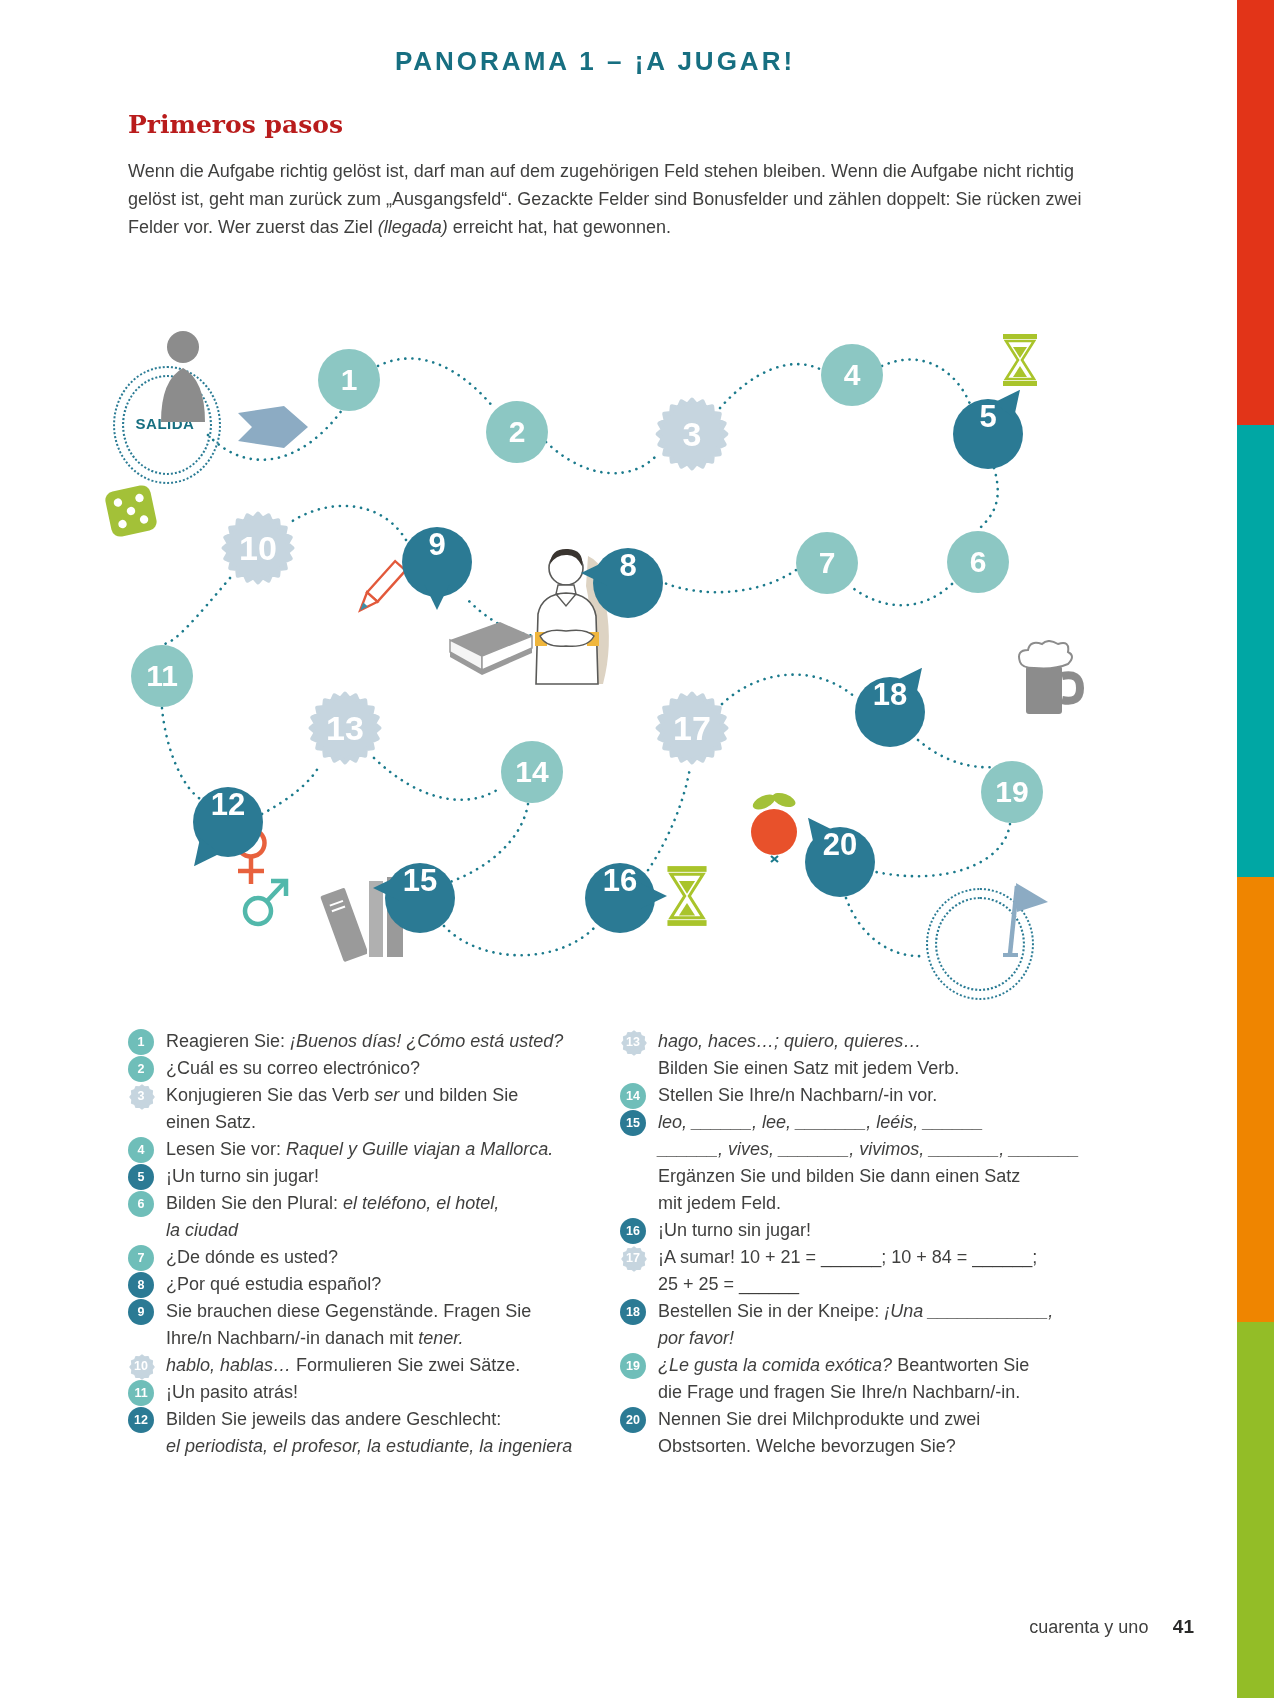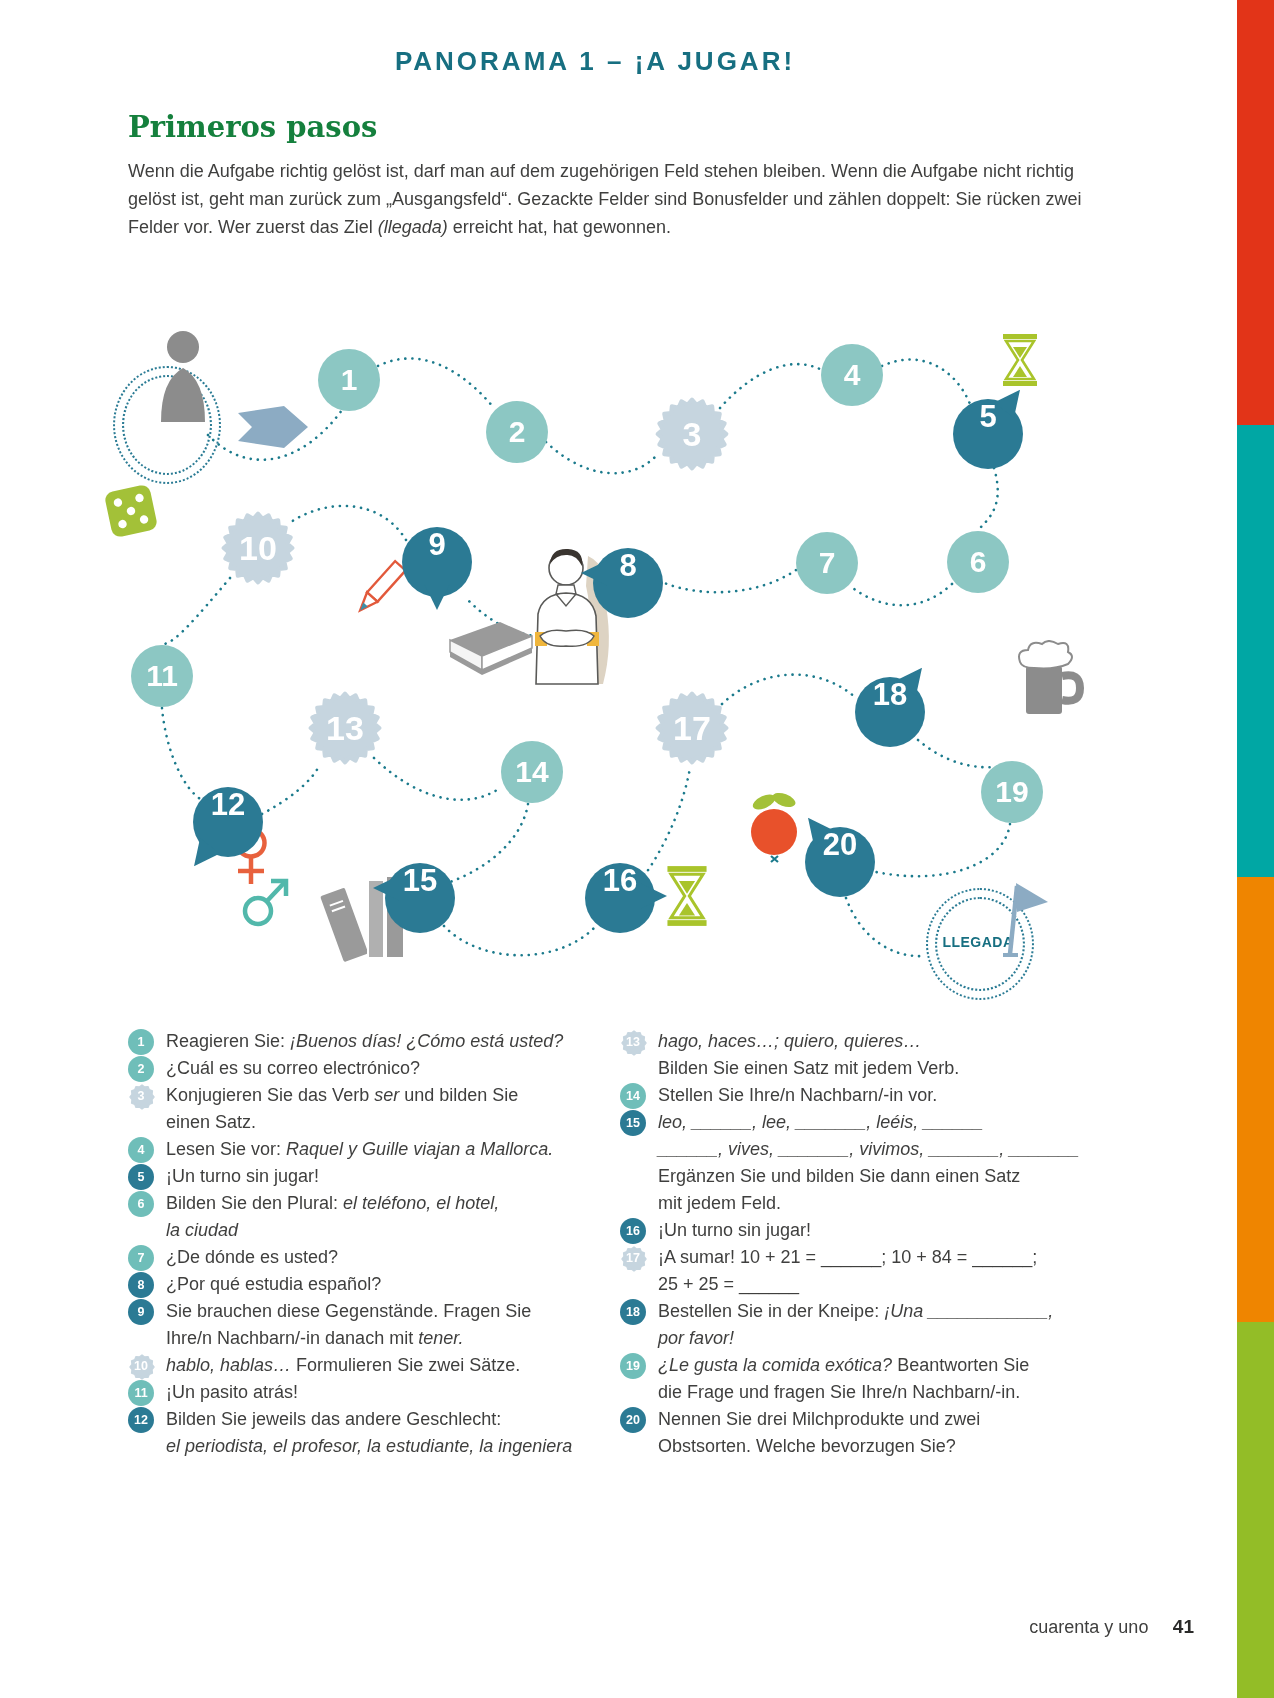--- a/index.html
+++ b/index.html
@@ -3,21 +3,21 @@
 <meta charset="utf-8">
 <style>
   html,body{margin:0;padding:0;background:#ffffff;}
   .page{position:relative;width:1274px;height:1698px;background:#fff;overflow:hidden;
         font-family:"Liberation Sans",sans-serif;color:#3f3f3e;}
 
   
   .title{position:absolute;top:46px;left:0;width:1190px;text-align:center;
          font-size:26px;font-weight:bold;letter-spacing:3px;color:#176f81;}
   .section-heading{position:absolute;top:110px;left:128px;
-         font-family:"DejaVu Serif",serif;font-size:29px;font-weight:bold;color:#15803d;}
+         font-family:"DejaVu Serif",serif;font-size:25px;font-weight:bold;color:#b91c1c;}
   .intro{position:absolute;top:157px;left:128px;width:975px;
          font-size:18px;line-height:28px;color:#3f3f3e;}
   .intro p{margin:0;}
   em{font-style:italic;}
 
   
   .bar{position:absolute;left:1237px;width:37px;}
   .bar.red{top:0;height:425px;background:#e23418;}
   .bar.teal{top:425px;height:452px;background:#00a7a4;}
   .bar.orange{top:877px;height:445px;background:#ef8500;}
@@ -105,23 +105,23 @@
            M354,606 C390,644 468,646 506,606
            M554,556 C578,522 594,482 600,448
            M632,384 C670,348 728,344 766,378
            M828,420 C866,452 900,448 918,446
            M920,504 C914,544 856,566 786,552
            M756,578 C770,616 800,638 834,636"></path>
     </svg>
 
     <div class="ring" style="left:23px;top:46px;width:104px;height:114px;"></div>
     <div class="ring" style="left:32px;top:55px;width:86px;height:96px;"></div>
+    <div class="terminal-label" style="left:23px;top:46px;width:104px;height:114px;">SALIDA</div>
     <div class="ring" style="left:836px;top:568px;width:104px;height:108px;"></div>
     <div class="ring" style="left:845px;top:577px;width:86px;height:90px;"></div>
-    <div class="terminal-label" style="left:836px;top:568px;width:104px;height:108px;font-size:14px;">LLEGADA</div>
 
     <div class="icon" style="left:63px;top:10px;">
       <svg width="60" height="92" viewBox="0 0 60 92">
           <circle cx="30" cy="17" r="16" fill="#8c8c8c"></circle>
           <path d="M8 92 Q8 50 30 38 Q52 50 52 92 Z" fill="#8c8c8c"></path>
         </svg>
     </div>
     <div class="icon" style="left:148px;top:86px;">
       <svg width="76" height="42" viewBox="0 0 76 42">
           <polygon points="0,7 46,0 70,21 46,42 0,35 14,21" fill="#8cabc3"></polygon>

